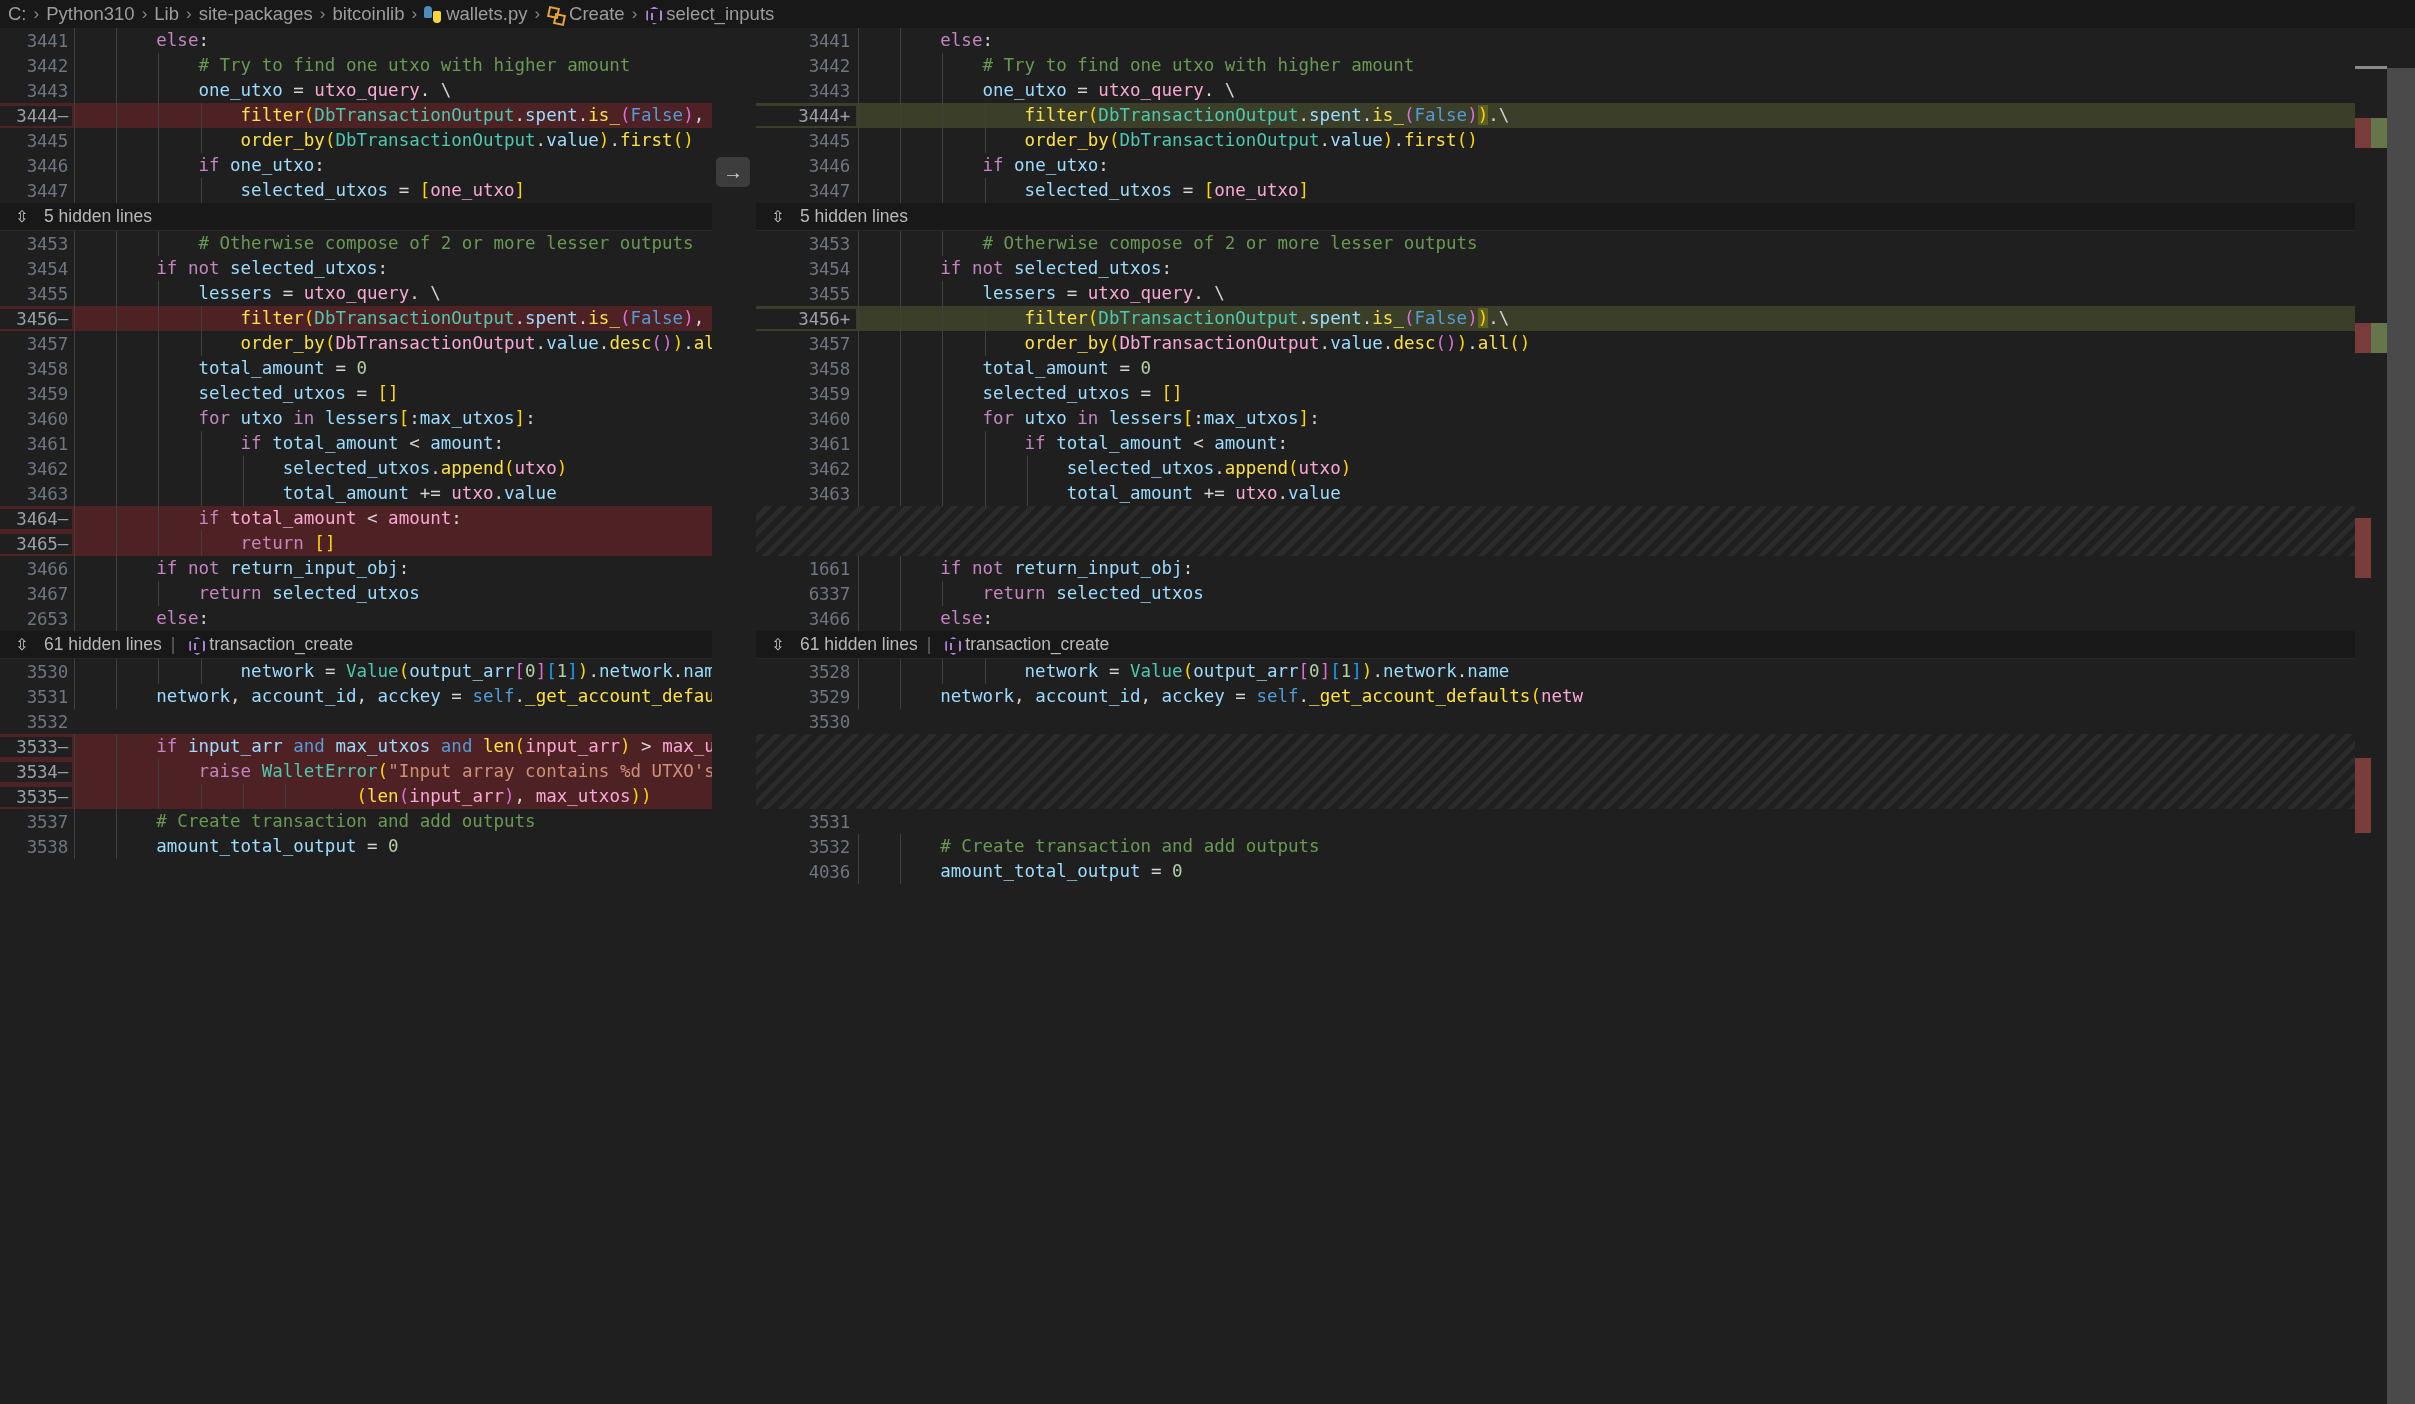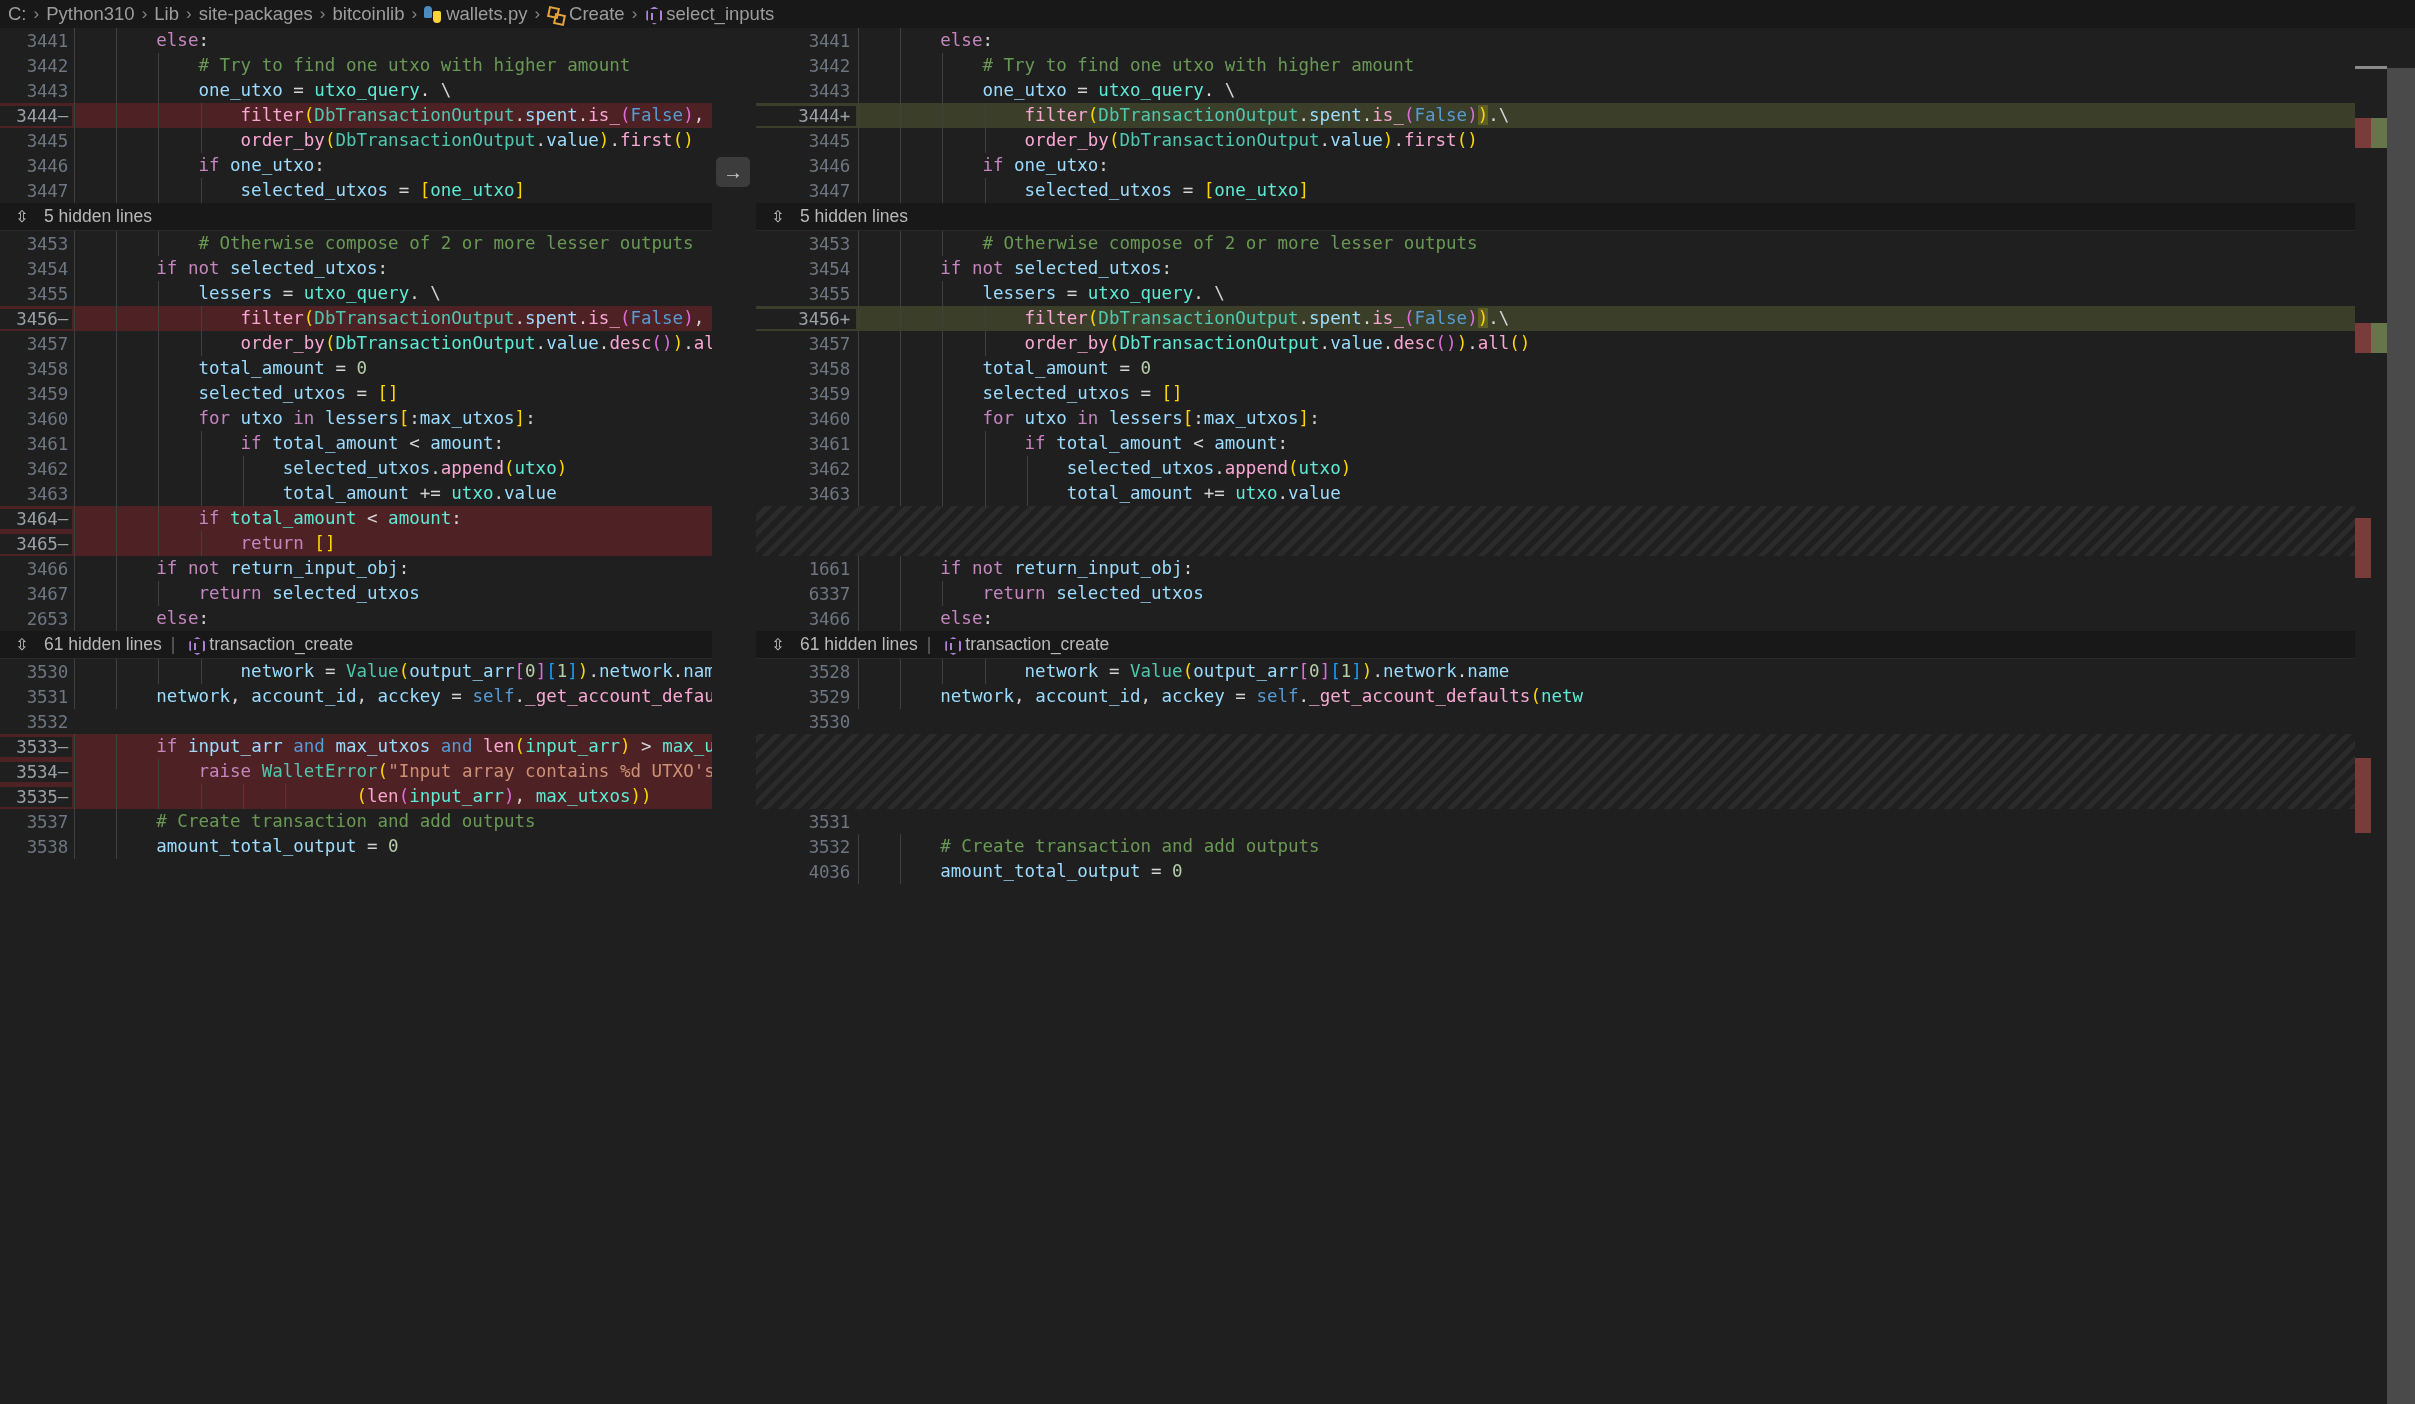--- a/index.html
+++ b/index.html
@@ -86,24 +86,24 @@
   .guides { position:absolute; top:0; left:0; height:100%; pointer-events:none; }
   .g { position:absolute; top:0; width:1px; height:100%; background:#404040; }
 
   
   .wdiff-add { background:#5d6022; }
 
   
   .kw   { color:#c586c0; }   
   .kw2  { color:#569cd6; }   
   .cmt  { color:#6a9955; }
-  .fn   { color:#f9a8d4; }
+  .fn   { color:#fde047; }
   .cls  { color:#4ec9b0; }
   .var  { color:#9cdcfe; }
-  .id   { color:#5eead4; }
+  .id   { color:#f9a8d4; }
   .num  { color:#b5cea8; }
   .str  { color:#ce9178; }
   .br1  { color:#ffd700; }
   .br2  { color:#da70d6; }
   .br3  { color:#179fff; }
   .op   { color:#d4d4d4; }
 
   
   #apply-arrow {
     position:absolute; left:4px; top:129px; width:34px; height:30px;

